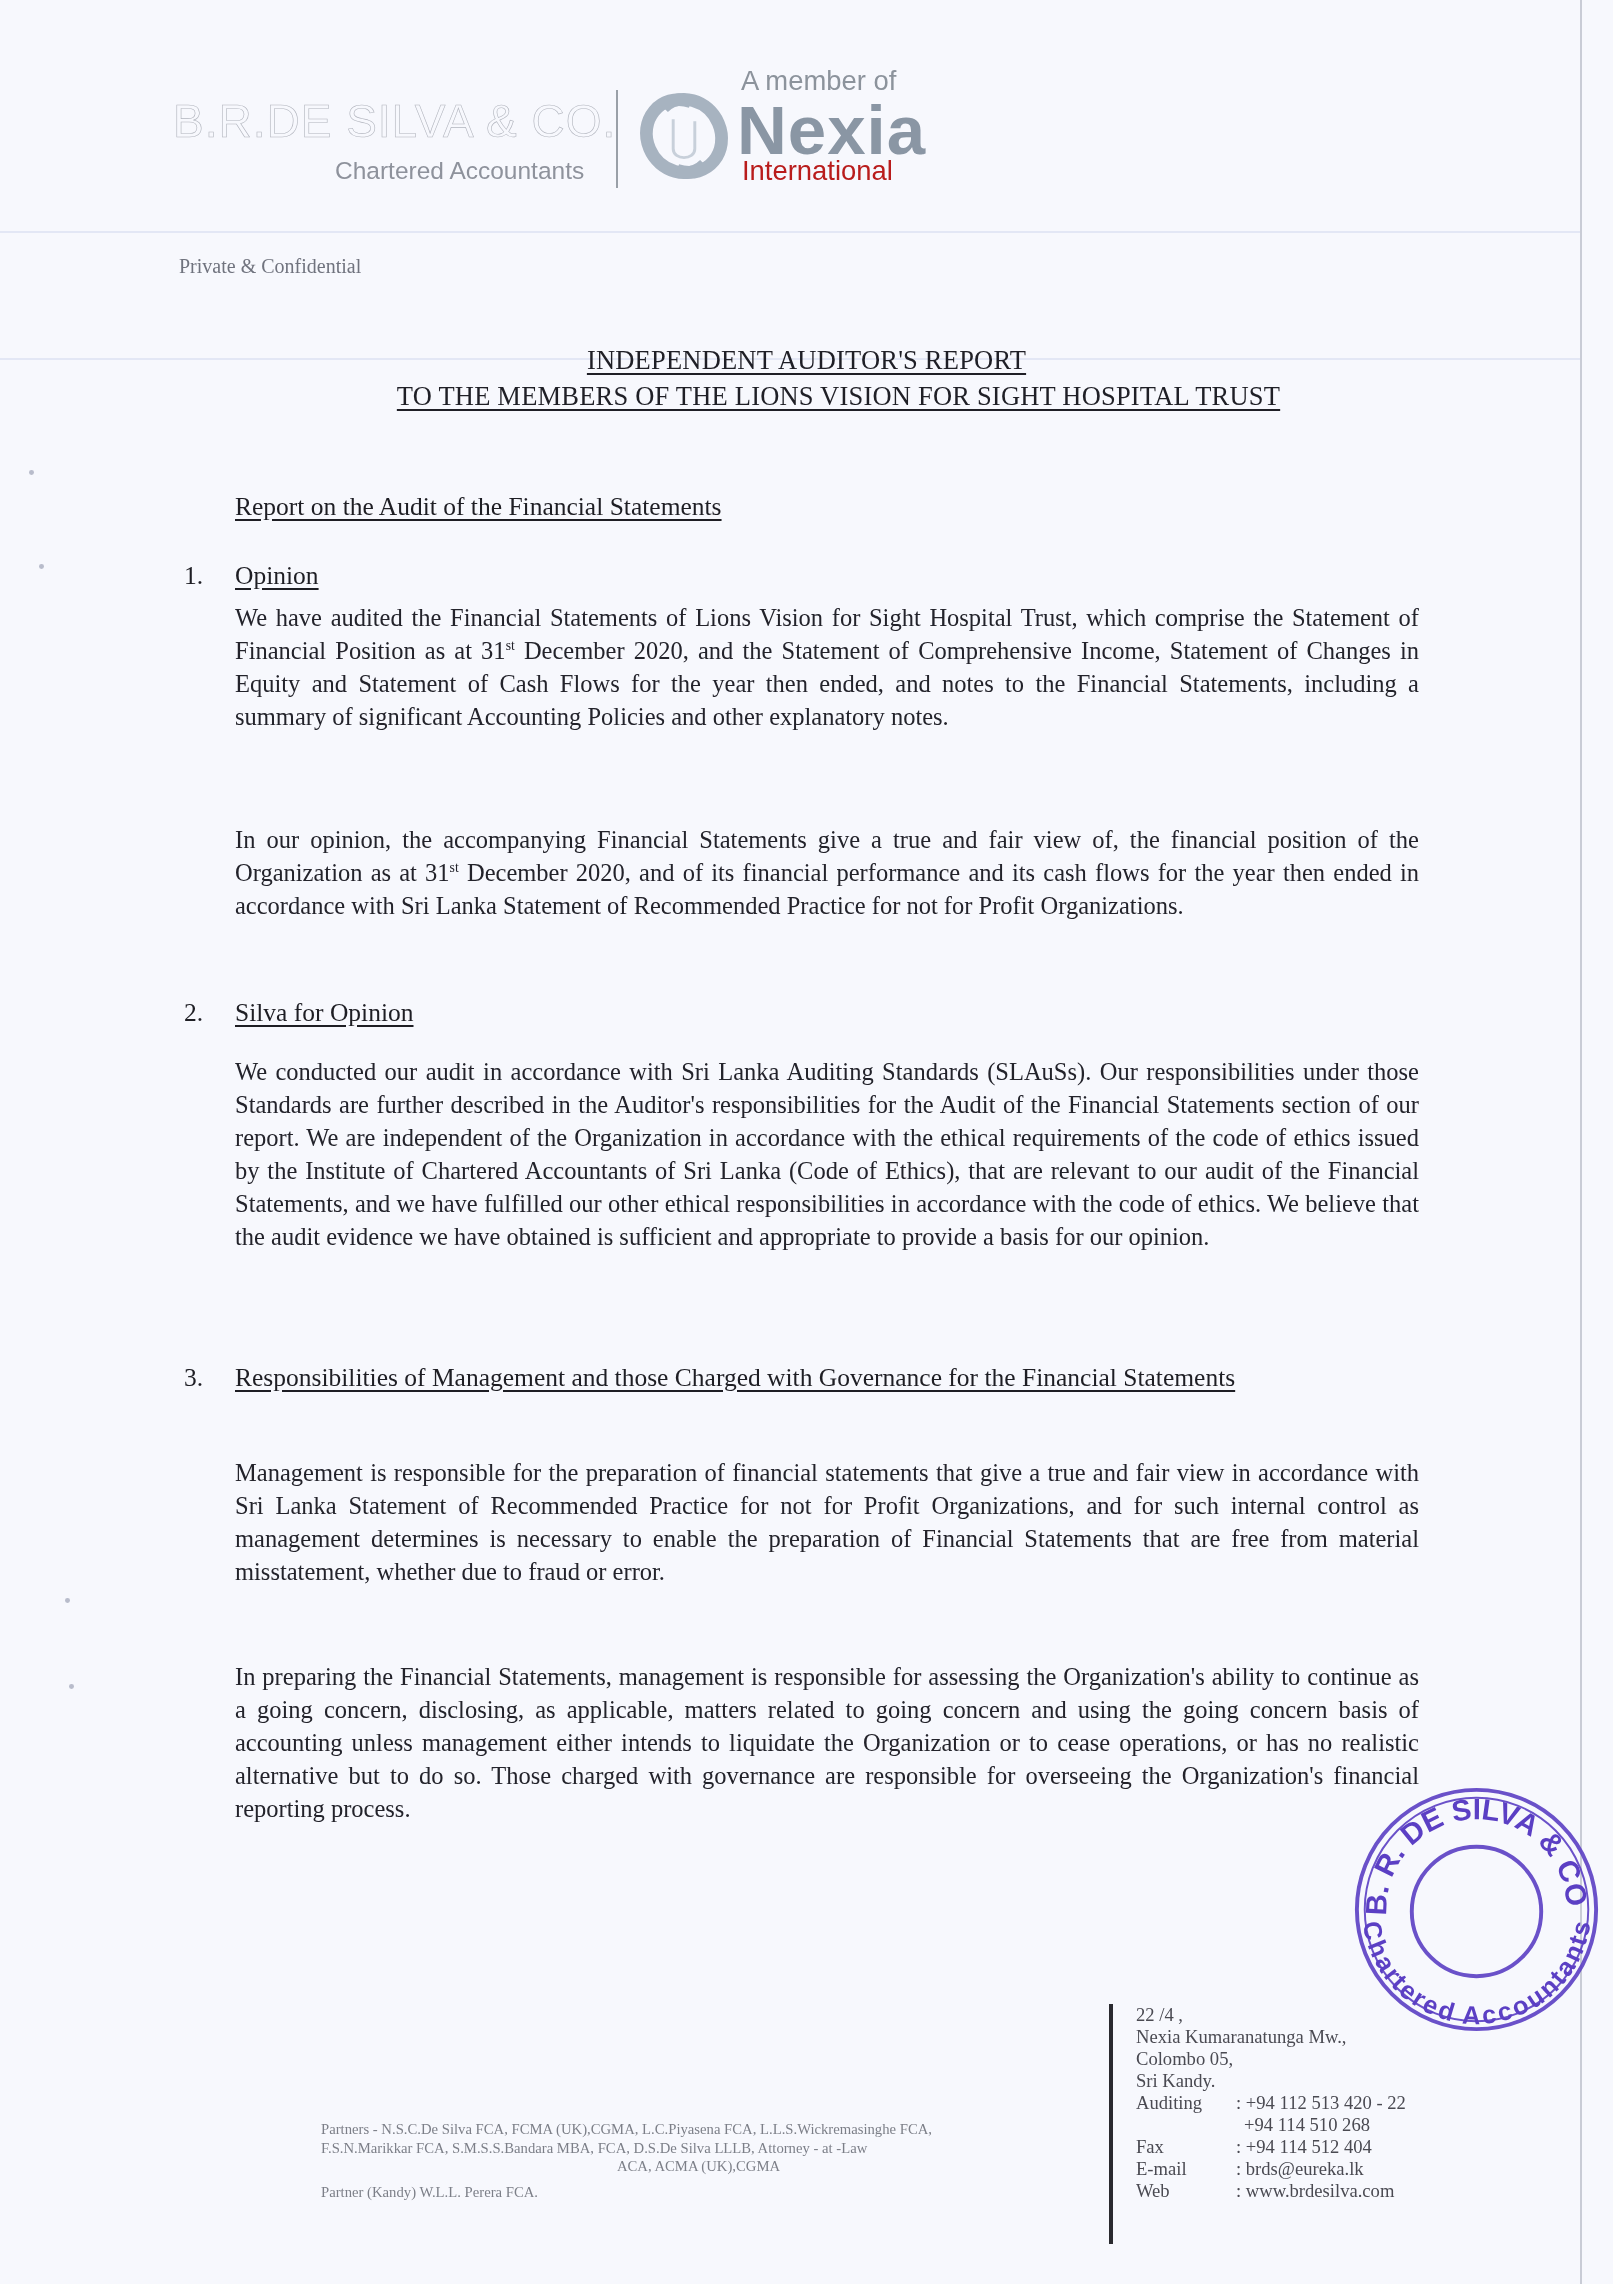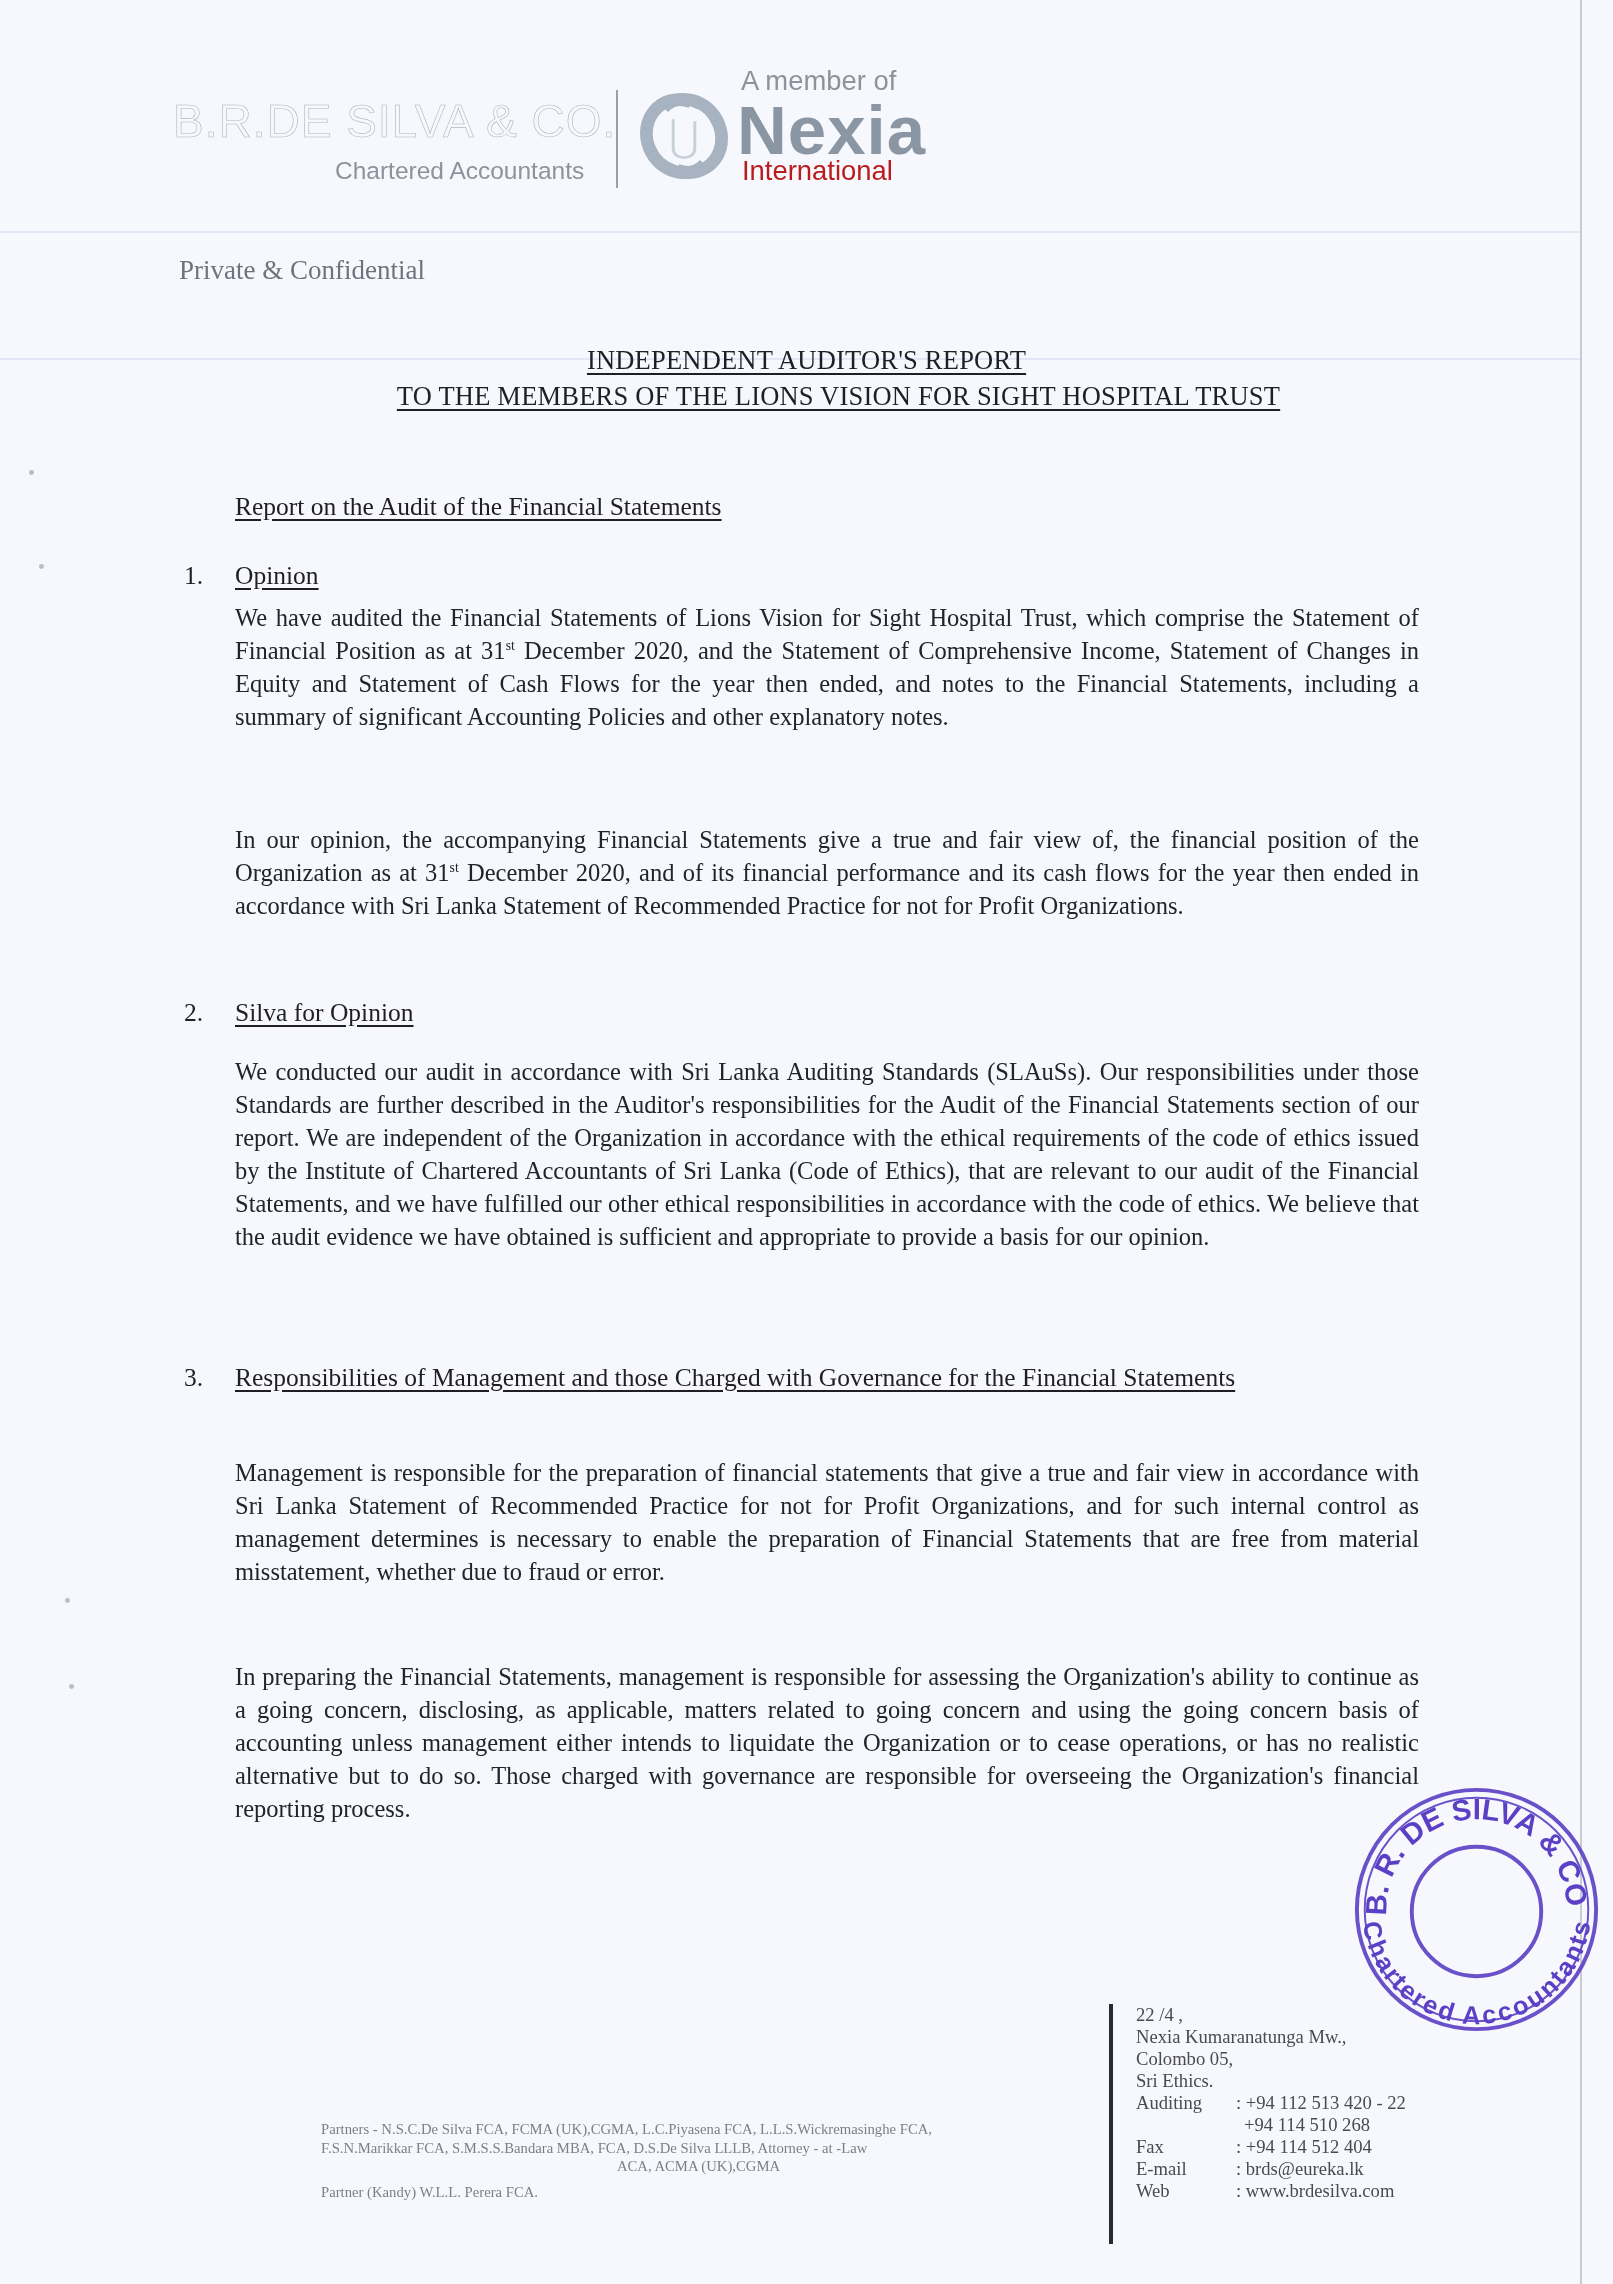--- a/index.html
+++ b/index.html
@@ -44,21 +44,21 @@
     font-family: "Liberation Sans", "DejaVu Sans", sans-serif;
     font-size: 69px; font-weight: bold; color: #8a96a4; letter-spacing: 1px;
   }
   .nexia-intl {
     position: absolute; left: 742px; top: 155px;
     font-family: "Liberation Sans", "DejaVu Sans", sans-serif;
     font-size: 27.4px; color: #b91c1c;
   }
   .confidential {
     position: absolute; left: 179px; top: 255px;
-    font-size: 27px; color: #70737e;
+    font-size: 20px; color: #70737e;
   }
   
   .title {
     position: absolute; left: 0; width: 1613px; text-align: center;
     font-size: 26.5px; color: #1f1f26; letter-spacing: 0.2px;
   }
   .title span { text-decoration: underline; text-underline-offset: 3.9px; }
   .title-1 { top: 345px; }
   .title-2 { top: 381px; padding-left: 32px; }
   .section-head {
@@ -175,21 +175,21 @@
   <div class="right">ACA, ACMA (UK),CGMA</div>
 </div>
 <div class="partner-kandy">Partner (Kandy) W.L.L. Perera FCA.</div>
 
 <div class="footer-bar"></div>
 
 <div class="address">
   <div>22 /4 ,</div>
   <div>Nexia Kumaranatunga Mw.,</div>
   <div>Colombo 05,</div>
-  <div>Sri Ethics.</div>
+  <div>Sri Kandy.</div>
   <div class="row">
     <span class="lbl">Auditing</span>
     <span>: +94 112 513 420 - 22</span>
   </div>
   <div class="val-indent">+94 114 510 268</div>
   <div class="row">
     <span class="lbl">Fax</span>
     <span>: +94 114 512 404</span>
   </div>
   <div class="row">

